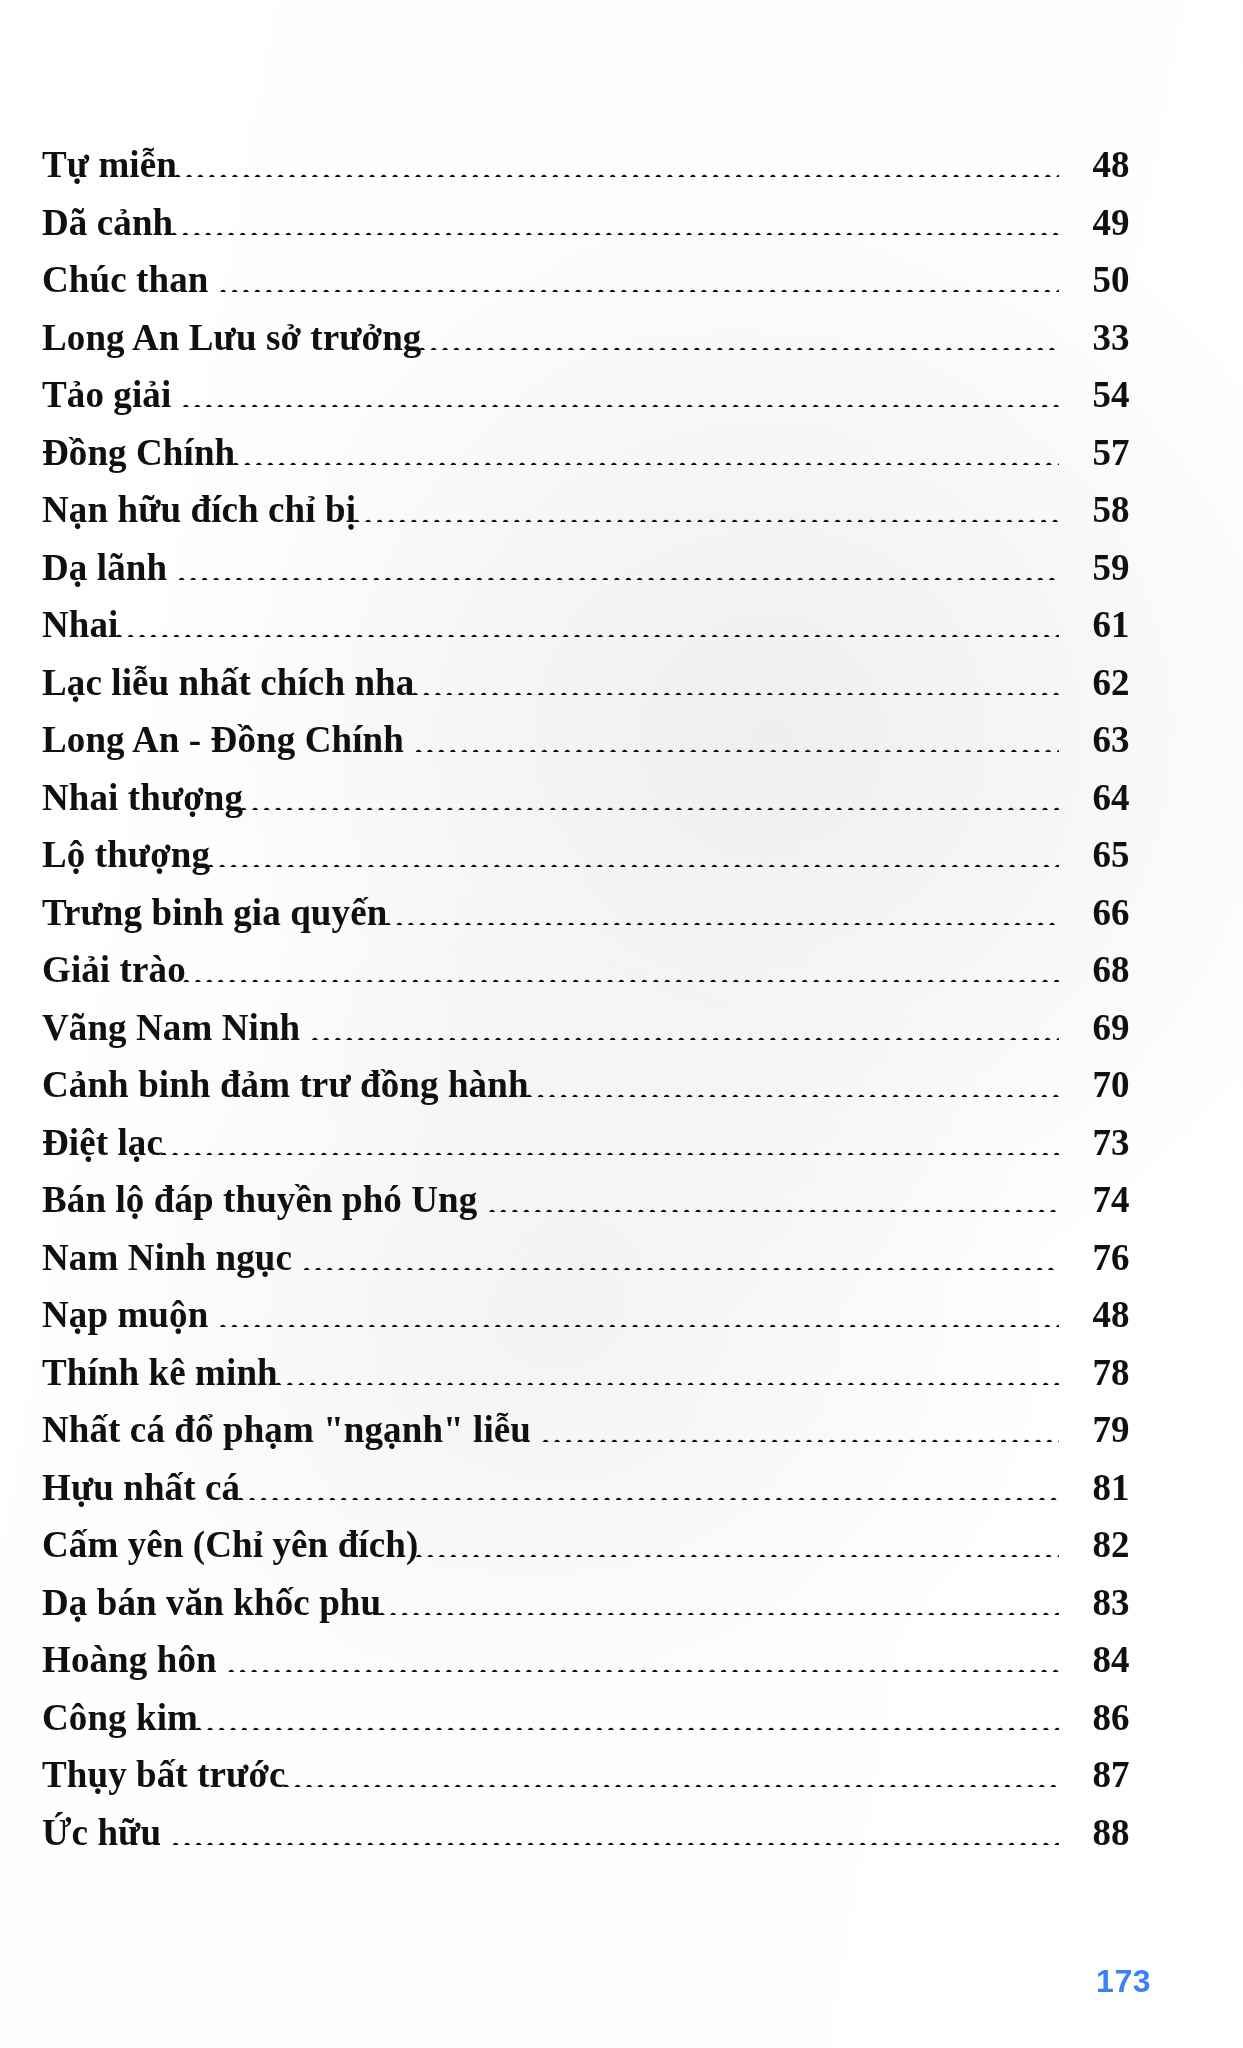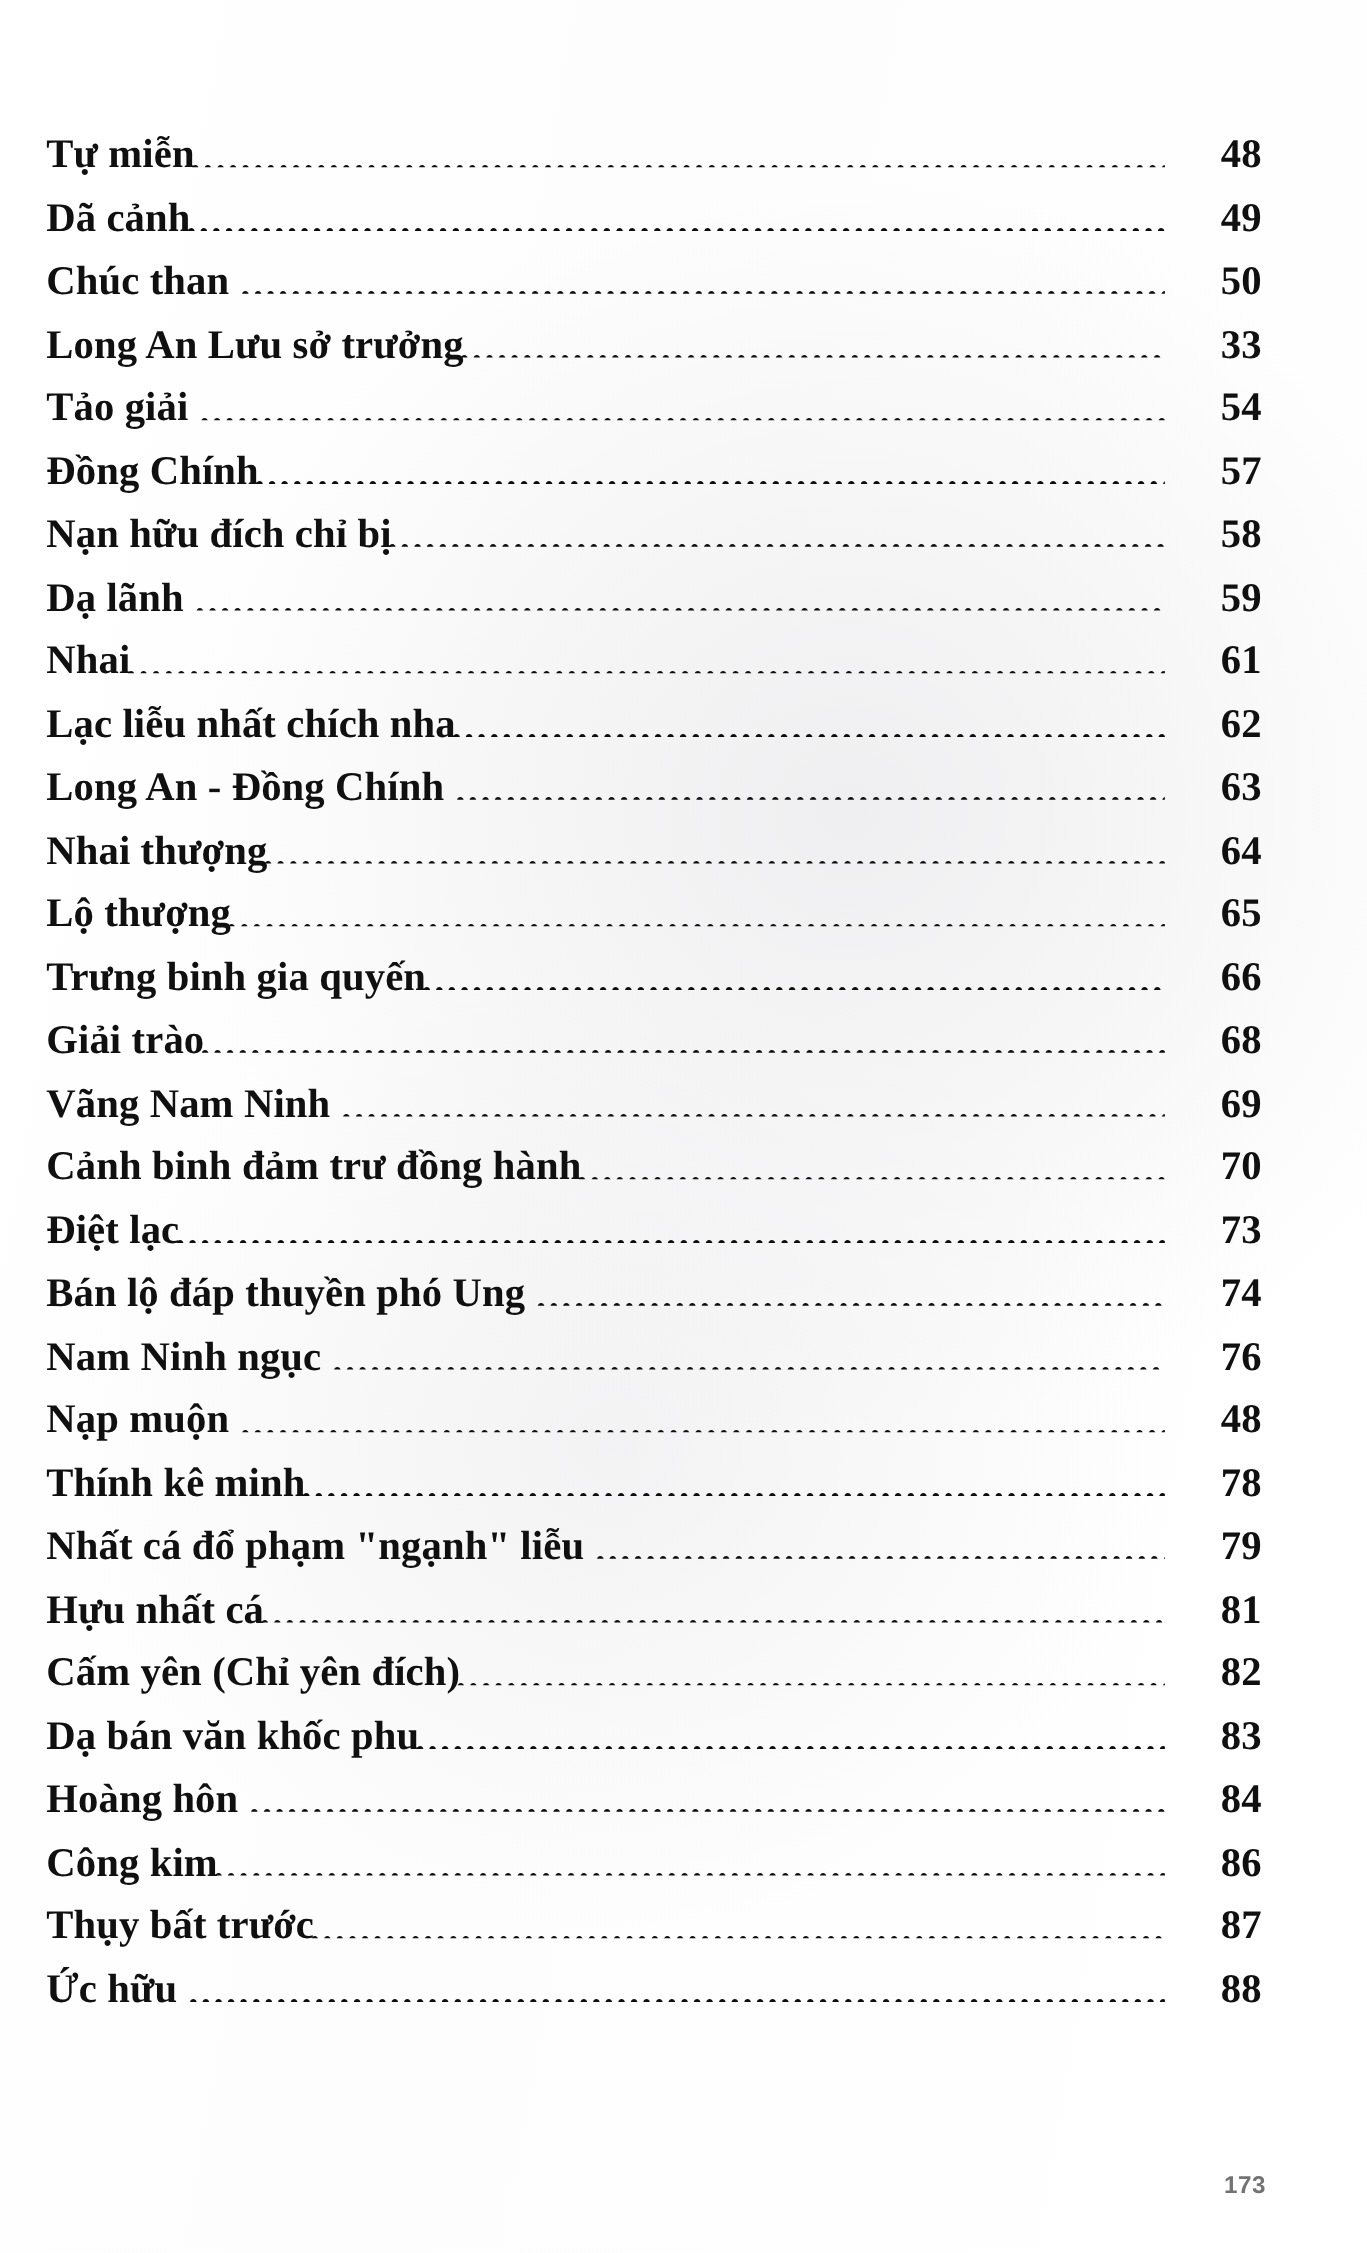--- a/index.html
+++ b/index.html
@@ -65,35 +65,36 @@
     color: #0d0d0d;
   }
 
   
   .toc-entry.tight .leader { margin-left: -4px; }
   
   .toc-entry.loose .leader { margin-left: 10px; }
 
   .entry-page {
     flex: 0 0 72px;
-    text-align: right;
+    text-align: center;
     padding-left: 14px;
     font-size: 37px;
     white-space: nowrap;
+    margin-top: 24px;
   }
 
   .folio {
     position: absolute;
     right: 92px;
     bottom: 48px;
     font-family: "Liberation Sans", "DejaVu Sans", sans-serif;
     font-weight: bold;
-    font-size: 22px;
+    font-size: 32px;
     letter-spacing: 0.5px;
-    color: #737373;
+    color: #3b82f6;
   }
 </style>
 </head>
 <body>
 
 <div class="page"></div>
 
 <div class="toc" id="toc-list">
     <div class="toc-entry tight">
       <span class="entry-title">Tự miễn</span>

